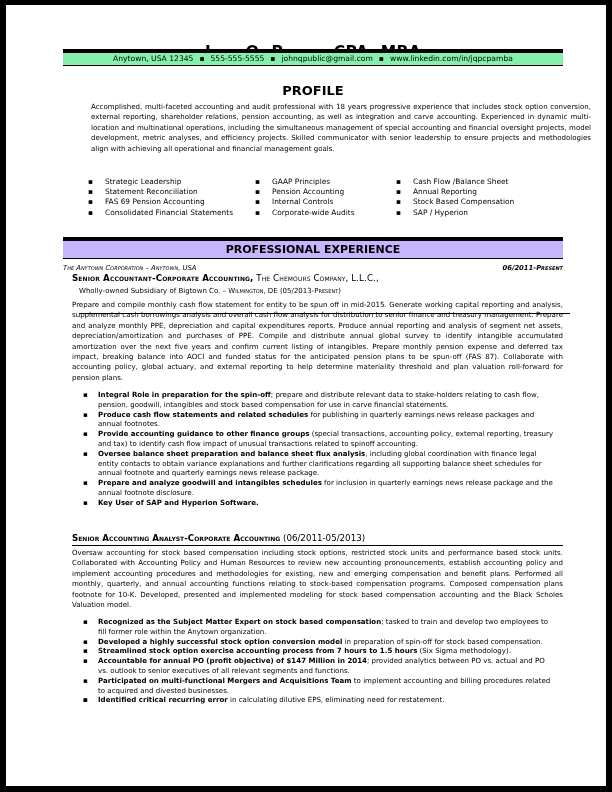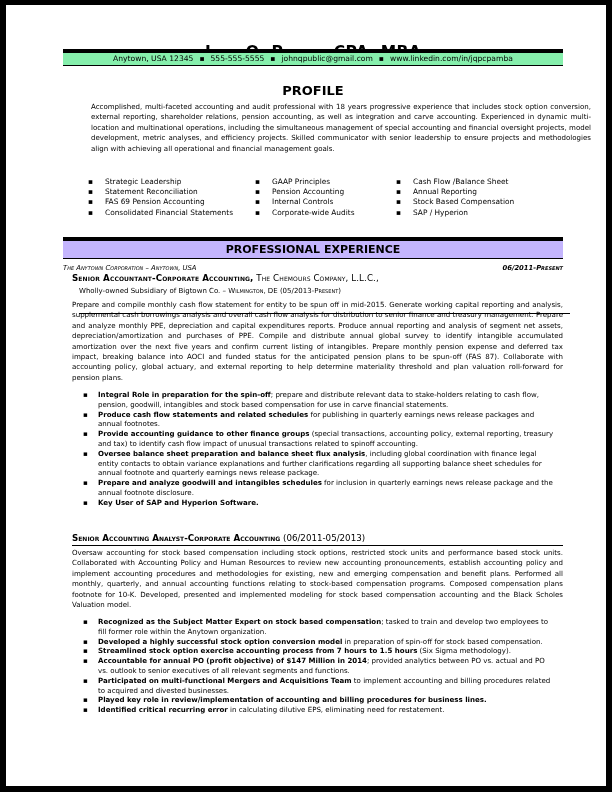--- a/index.html
+++ b/index.html
@@ -133,18 +133,18 @@
     <div class="job2-title"><span>Senior Accounting Analyst-Corporate Accounting</span><span class="dt"> (06/2011-05/2013)</span></div>
 
     <div class="para job2-para">Oversaw accounting for stock based compensation including stock options, restricted stock units and performance based stock units. Collaborated with Accounting Policy and Human Resources to review new accounting pronouncements, establish accounting policy and implement accounting procedures and methodologies for existing, new and emerging compensation and benefit plans. Performed all monthly, quarterly, and annual accounting functions relating to stock-based compensation programs. Composed compensation plans footnote for 10-K. Developed, presented and implemented modeling for stock based compensation accounting and the Black Scholes Valuation model.</div>
 
     <div class="bullets job2-bullets">
       <div class="bullet"><span class="b">▪</span><strong>Recognized as the Subject Matter Expert on stock based compensation</strong><span>; tasked to train and develop two employees to fill former role within the Anytown organization.</span></div>
       <div class="bullet"><span class="b">▪</span><strong>Developed a highly successful stock option conversion model</strong><span> in preparation of spin-off for stock based compensation.</span></div>
       <div class="bullet"><span class="b">▪</span><strong>Streamlined stock option exercise accounting process from 7 hours to 1.5 hours</strong><span> (Six Sigma methodology).</span></div>
       <div class="bullet"><span class="b">▪</span><strong>Accountable for annual PO (profit objective) of $147 Million in 2014</strong><span>; provided analytics between PO vs. actual and PO vs. outlook to senior executives of all relevant segments and functions.</span></div>
       <div class="bullet"><span class="b">▪</span><strong>Participated on multi-functional Mergers and Acquisitions Team</strong><span> to implement accounting and billing procedures related to acquired and divested businesses.</span></div>
-      <div class="bullet"><span class="b">▪</span><strong>Played key role in review/implementation of accounting and billing procedures for business lines.</strong><span></span></div>
+      <div class="bullet"><span class="b">▪</span><span></span></div>
       <div class="bullet"><span class="b">▪</span><strong>Identified critical recurring error</strong><span> in calculating dilutive EPS, eliminating need for restatement.</span></div>
     </div>
 
   </div>
 </div>
 
 </body></html>

